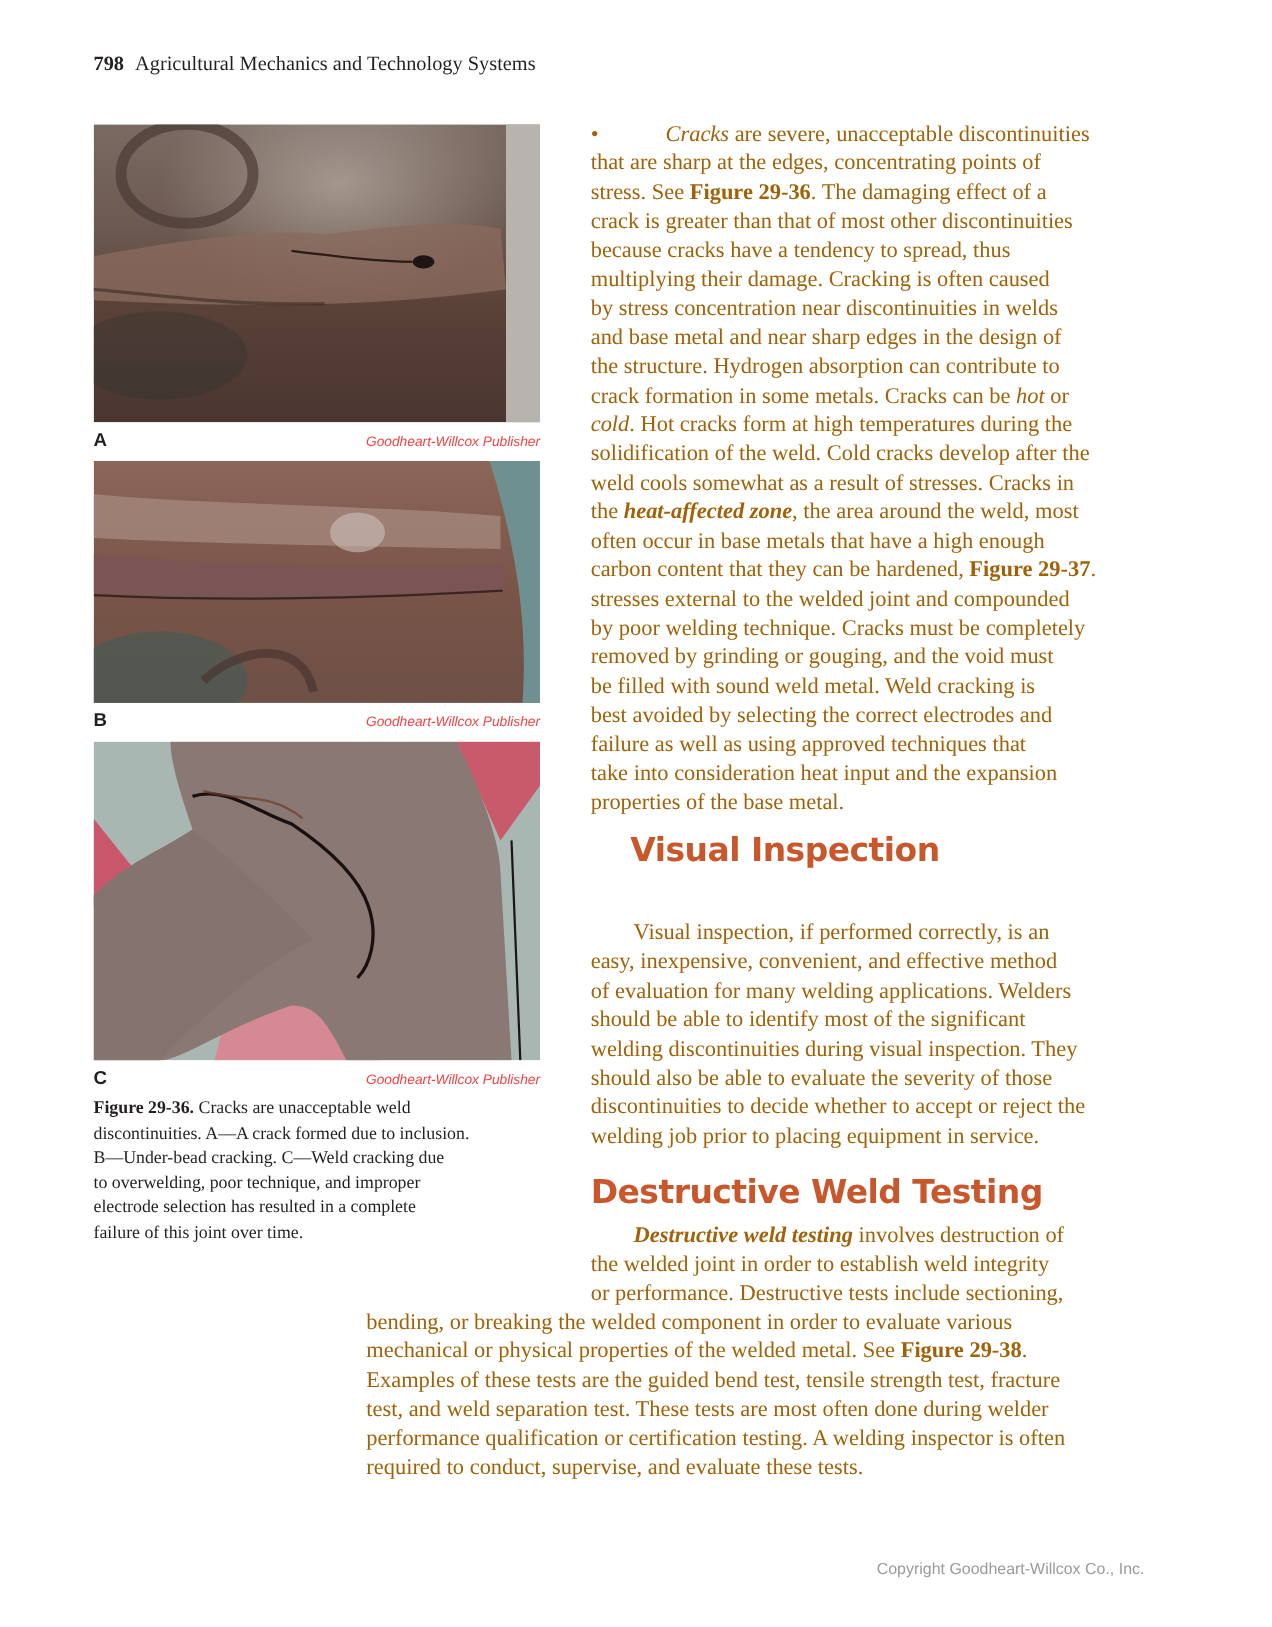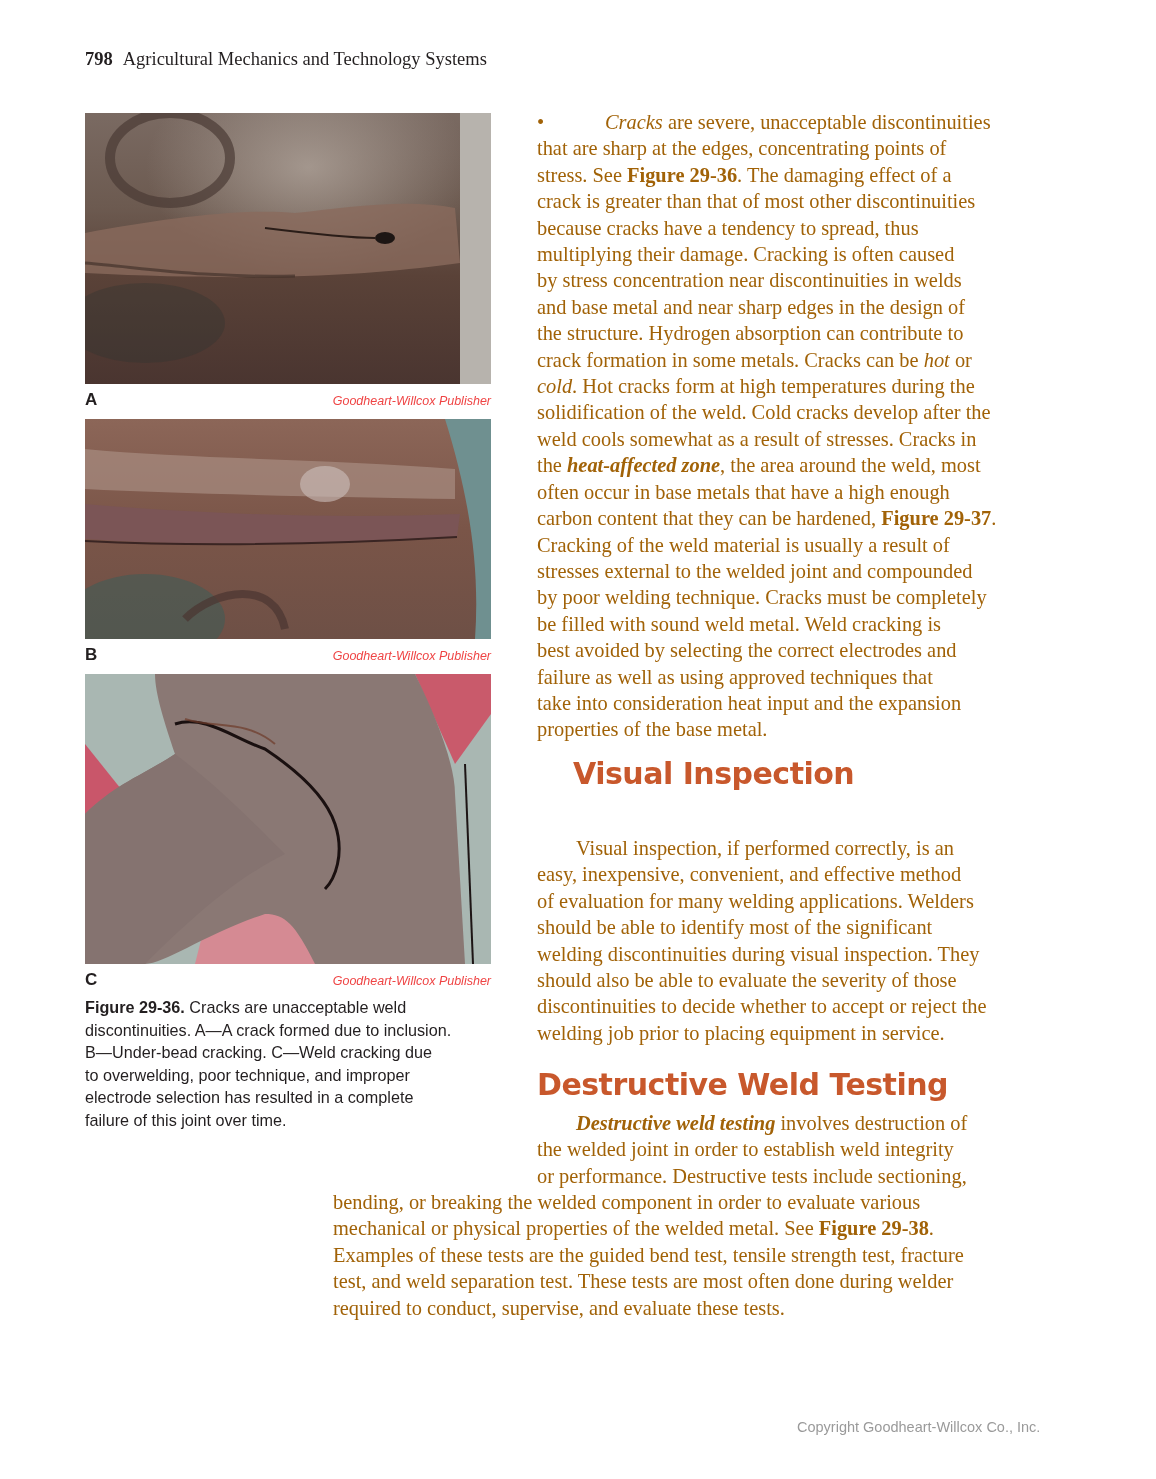--- a/index.html
+++ b/index.html
@@ -8,21 +8,21 @@
   .running-head { position: absolute; left: 85px; top: 49px; font-family: "Liberation Serif", serif; font-size: 18.5px; color: #231f20; white-space: nowrap; }
   .running-head .pnum { font-weight: bold; margin-right: 10px; }
 
   .fig { position: absolute; left: 85px; width: 406px; }
   .photo { width: 406px; position: relative; overflow: hidden; }
   .photo svg { display: block; }
   .credit-row { display: flex; justify-content: space-between; align-items: flex-end; height: 24px; font-family: "Liberation Sans", sans-serif; }
   .credit-row .letter { font-weight: bold; font-size: 17px; color: #231f20; line-height: 1; }
   .credit-row .credit { font-style: italic; font-size: 12.5px; color: #ef4444; }
 
-  .caption { position: absolute; left: 85px; top: 996px; width: 410px; font-family: Liberation Sans, sans-serif; font-size: 16.2px; line-height: 22.5px; color: #231f20; }
+  .caption { position: absolute; left: 85px; top: 996px; width: 410px; font-family: Liberation Serif, serif; font-size: 16.2px; line-height: 22.5px; color: #231f20; }
   .caption b { font-weight: bold; }
 
   .col { position: absolute; font-family: "Liberation Serif", serif; font-size: 20.4px; line-height: 26.4px; color: #a16207; }
   .col .line { white-space: nowrap; display: block; }
   .indent { padding-left: 39px; }
   .bullet-line .dot { display: inline-block; width: 68px; }
   .head { position: absolute; left: 537px; font-family: "DejaVu Sans", sans-serif; font-weight: bold; font-size: 30px; color: #c8582c; letter-spacing: -0.5px; white-space: nowrap; }
   .footer { position: absolute; left: 797px; top: 1419px; font-family: "Liberation Sans", sans-serif; font-size: 14.5px; color: #9a9a9a; white-space: nowrap; }
 </style>
 </head>
@@ -129,23 +129,23 @@
   <span class="line">by stress concentration near discontinuities in welds</span>
   <span class="line">and base metal and near sharp edges in the design of</span>
   <span class="line">the structure. Hydrogen absorption can contribute to</span>
   <span class="line"><span>crack formation in some metals. Cracks can be </span><i>hot</i><span> or</span></span>
   <span class="line"><i>cold</i><span>. Hot cracks form at high temperatures during the</span></span>
   <span class="line">solidification of the weld. Cold cracks develop after the</span>
   <span class="line">weld cools somewhat as a result of stresses. Cracks in</span>
   <span class="line"><span>the </span><b><i>heat-affected zone</i></b><span>, the area around the weld, most</span></span>
   <span class="line">often occur in base metals that have a high enough</span>
   <span class="line"><span>carbon content that they can be hardened, </span><b>Figure 29-37</b><span>.</span></span>
-  <span class="line">Cracking of the weld material is usually a result of</span>
   <span class="line">stresses external to the welded joint and compounded</span>
   <span class="line">by poor welding technique. Cracks must be completely</span>
+  <span class="line">removed by grinding or gouging, and the void must</span>
   <span class="line">be filled with sound weld metal. Weld cracking is</span>
   <span class="line">best avoided by selecting the correct electrodes and</span>
   <span class="line">failure as well as using approved techniques that</span>
   <span class="line">take into consideration heat input and the expansion</span>
   <span class="line">properties of the base metal.</span>
 </div>
 
 <div class="head" style="top:756px;margin-left:36px;">Visual Inspection</div>
 
 <div class="col" style="left:537px; top:835px; width:520px;">
@@ -165,16 +165,17 @@
   <span class="line indent"><b><i>Destructive weld testing</i></b><span> involves destruction of</span></span>
   <span class="line">the welded joint in order to establish weld integrity</span>
   <span class="line">or performance. Destructive tests include sectioning,</span>
 </div>
 
 <div class="col" style="left:333px; top:1189px; width:720px;">
   <span class="line">bending, or breaking the welded component in order to evaluate various</span>
   <span class="line"><span>mechanical or physical properties of the welded metal. See </span><b>Figure 29-38</b><span>.</span></span>
   <span class="line">Examples of these tests are the guided bend test, tensile strength test, fracture</span>
   <span class="line">test, and weld separation test. These tests are most often done during welder</span>
+  <span class="line">performance qualification or certification testing. A welding inspector is often</span>
   <span class="line">required to conduct, supervise, and evaluate these tests.</span>
 </div>
 
 <div class="footer">Copyright Goodheart-Willcox Co., Inc.</div>
 
 </body></html>

